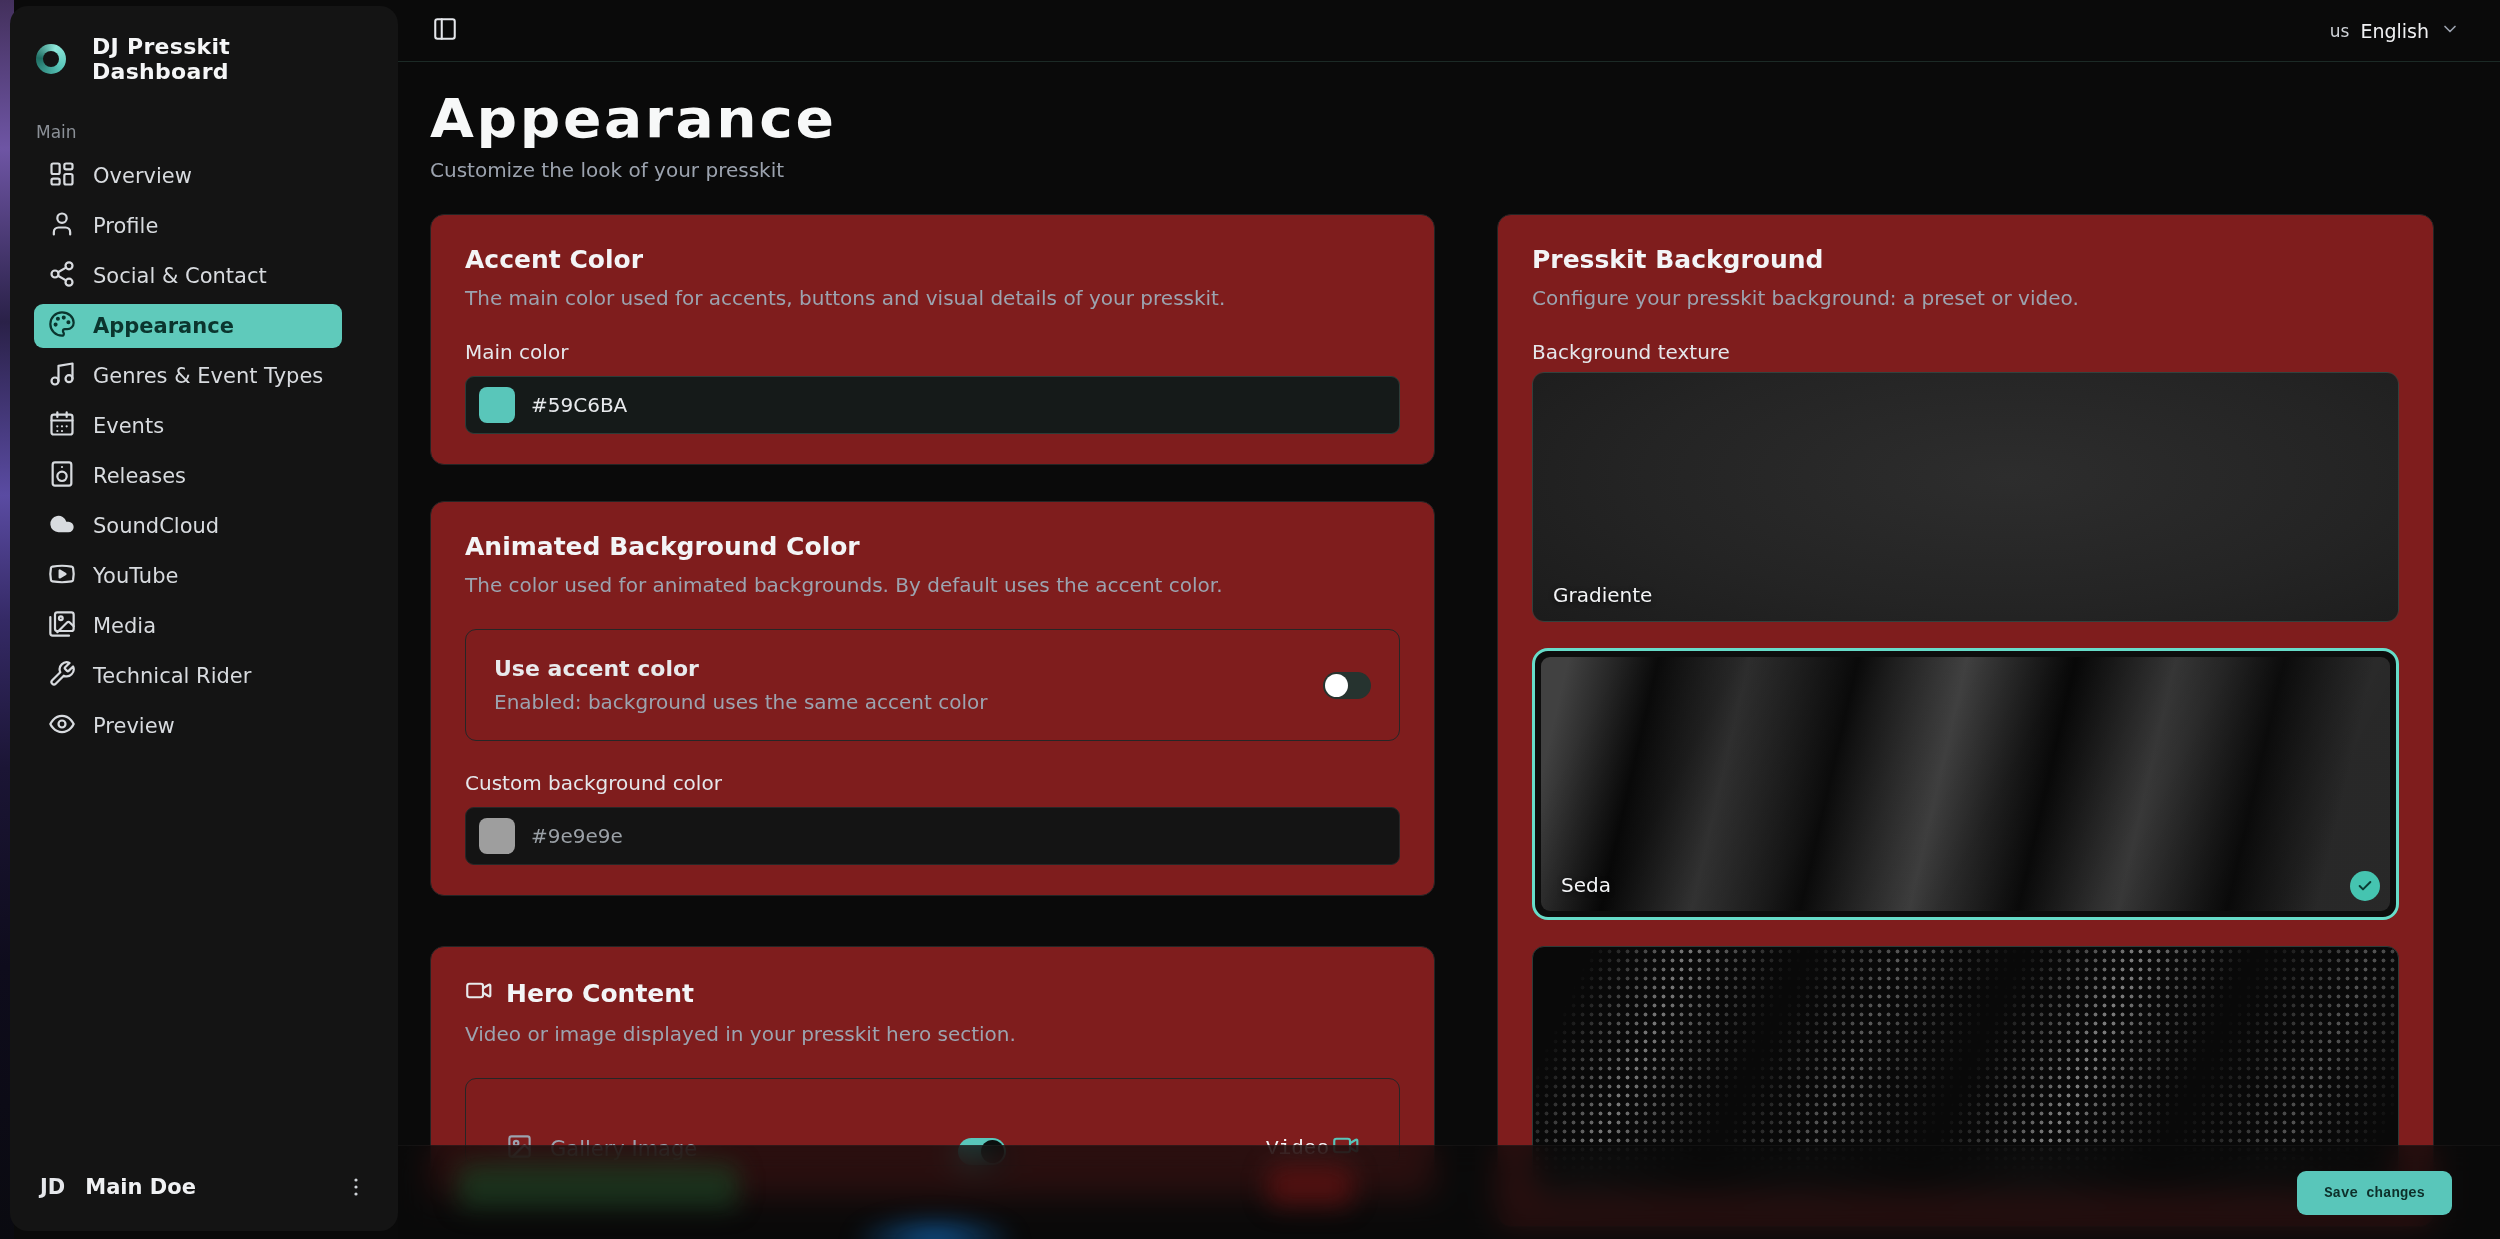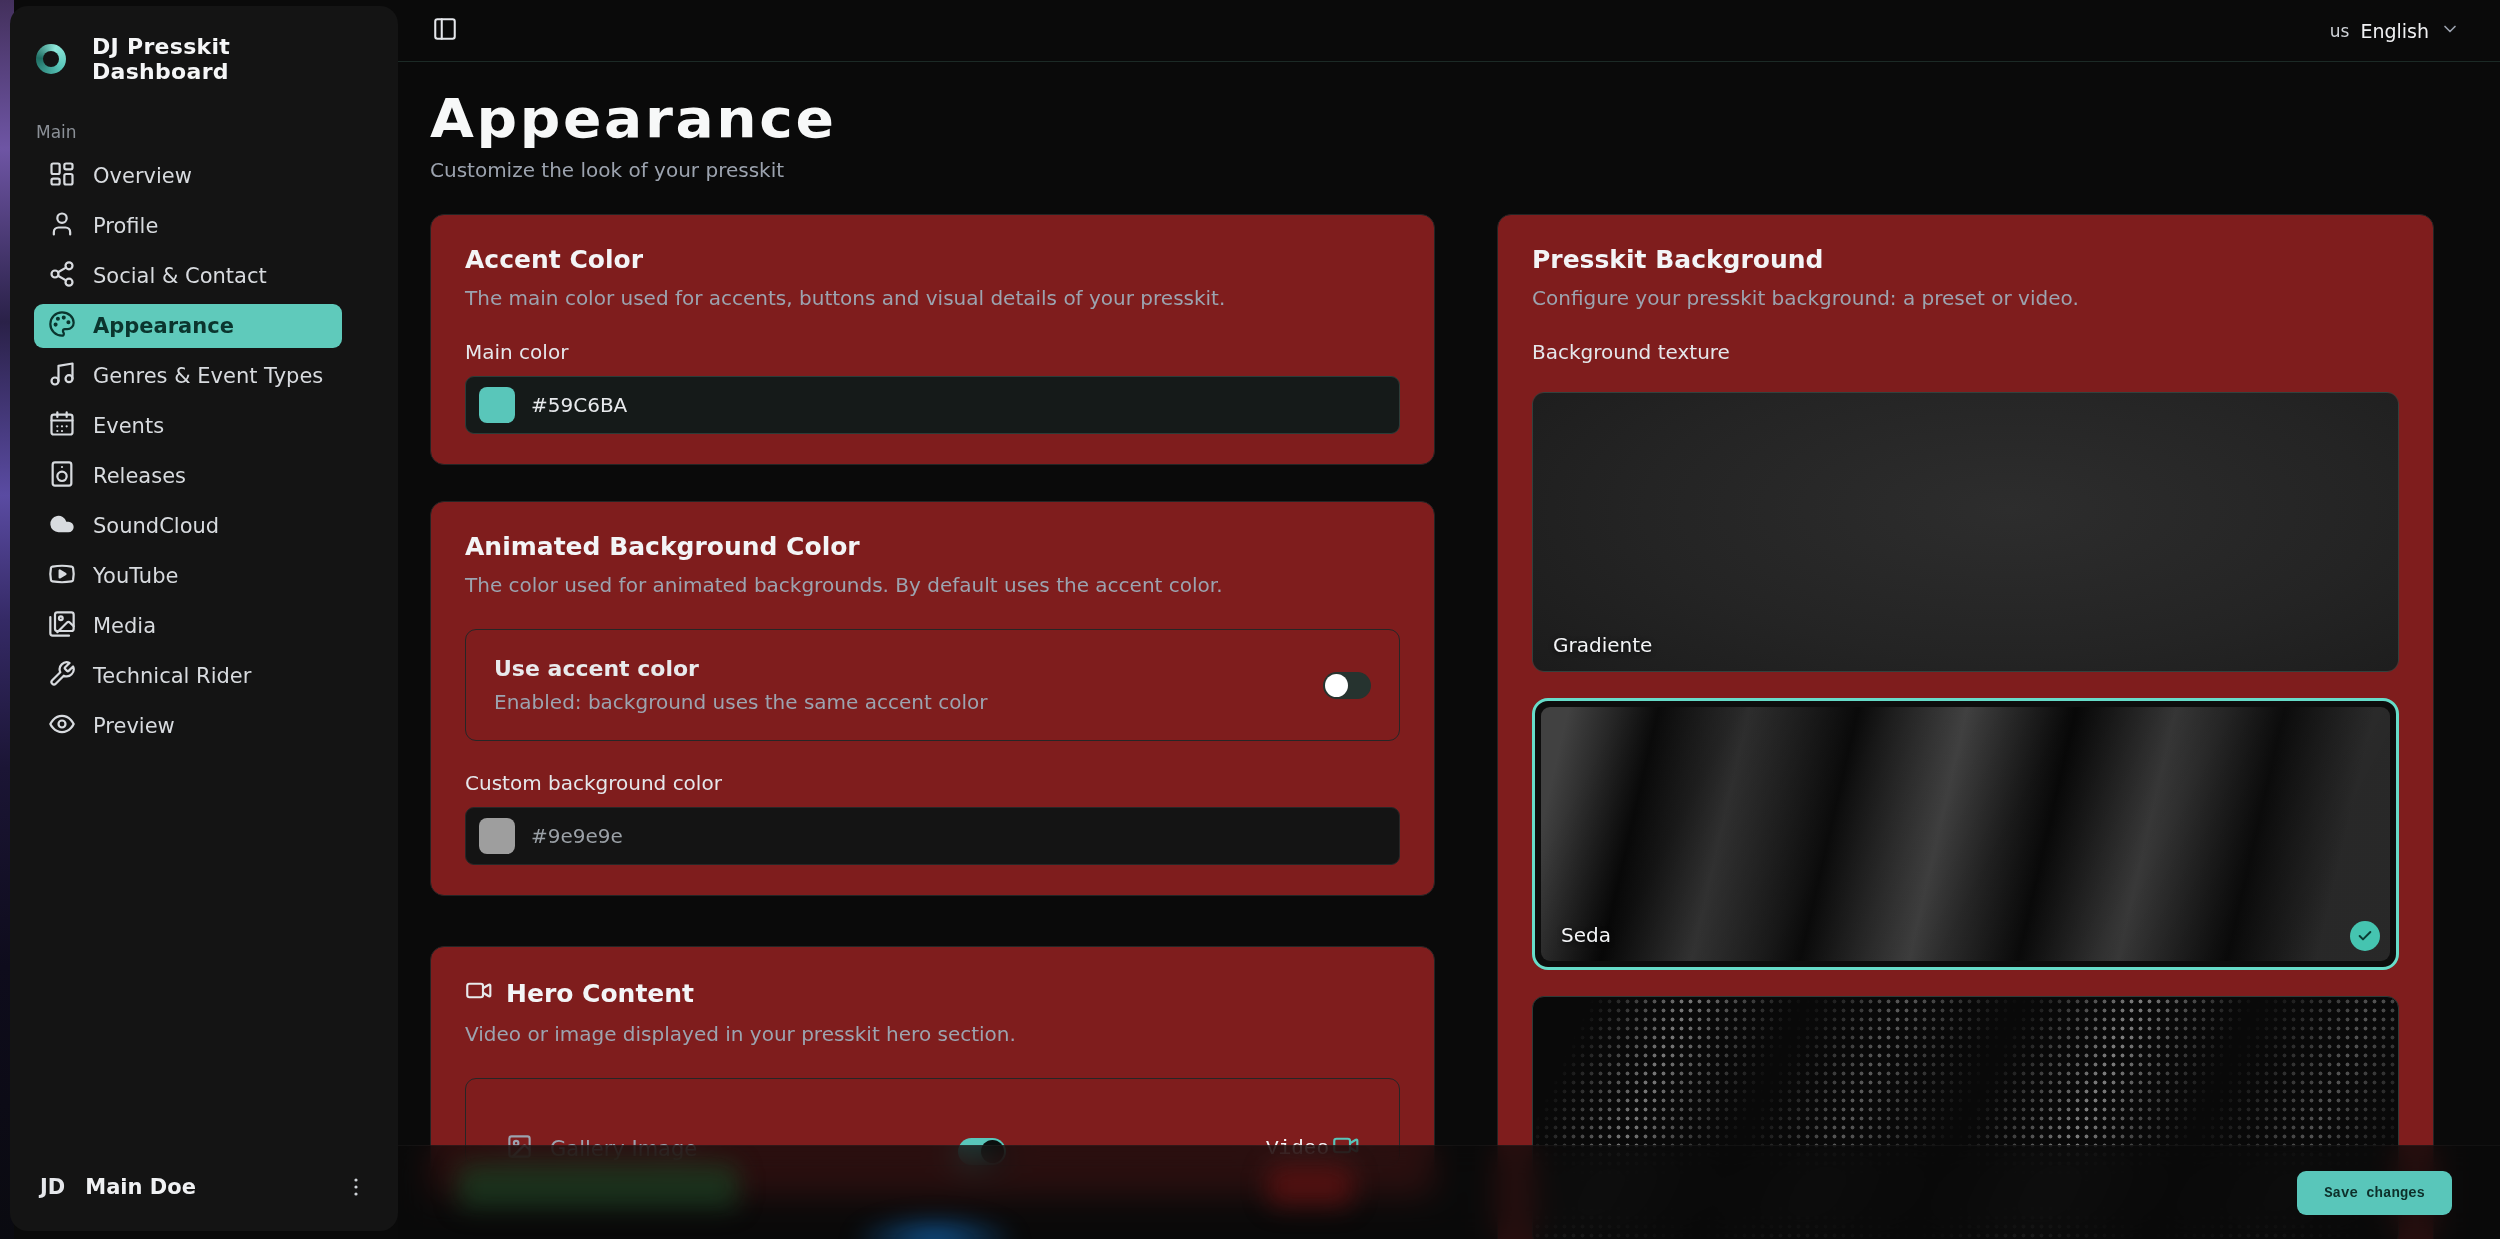--- a/index.html
+++ b/index.html
@@ -79,21 +79,21 @@
   .hero-right { display:flex; align-items:center; gap:3px; color:#f3f4f6; font-size:21px; font-weight:500; cursor:pointer; background:none; border:none; font-family:Liberation Mono, monospace; }
   .hero-right svg { width:27px; height:27px; color:#59C6BA; }
 
   .mt36 { margin-top:36px; } .mt50 { margin-top:50px; }
   .right-col { margin-top:124px; }
 
   .tile { position:relative; border-radius:12px; border:1px solid #32413d; overflow:hidden; cursor:pointer; }
   .tile .img { position:absolute; inset:0; }
   .tile-label { position:absolute; left:20px; bottom:14px; font-size:20px; color:#f3f4f6; z-index:2;
     text-shadow:0 1px 5px rgba(0,0,0,.7); }
-  .tile.gradiente { height:280px; margin-top:28px; }
+  .tile.gradiente { height:250px; margin-top:8px; }
   .gradiente .img { background:radial-gradient(120% 150% at 55% 42%, #2d2d2d 0%, #242424 35%, #191919 68%, #141414 100%); }
   .tile.seda { height:272px; margin-top:26px; border:3px solid #67dcc9; border-radius:16px; padding:6px; background:#0d0d0d; overflow:visible; }
   .seda .img { position:relative; height:100%; border-radius:9px; overflow:hidden; background-color:#1b1b1b;
     background-image:
       linear-gradient(103deg, rgba(255,255,255,.17) 3%, rgba(0,0,0,.55) 13%, rgba(255,255,255,.12) 23%, rgba(0,0,0,.6) 35%, rgba(255,255,255,.18) 47%, rgba(0,0,0,.55) 59%, rgba(255,255,255,.13) 70%, rgba(0,0,0,.5) 82%, rgba(255,255,255,.1) 92%),
       linear-gradient(118deg, transparent 8%, rgba(0,0,0,.45) 20%, transparent 36%, rgba(0,0,0,.4) 54%, transparent 70%, rgba(0,0,0,.4) 88%); }
   .tile.halftone { height:250px; margin-top:26px; border-color:#2e3b38; background:#090909; }
   .halftone .img::before { content:""; position:absolute; inset:0;
     background-image:radial-gradient(circle, rgba(255,255,255,.5) 1.6px, transparent 2.3px);
     background-size:9px 9px;

